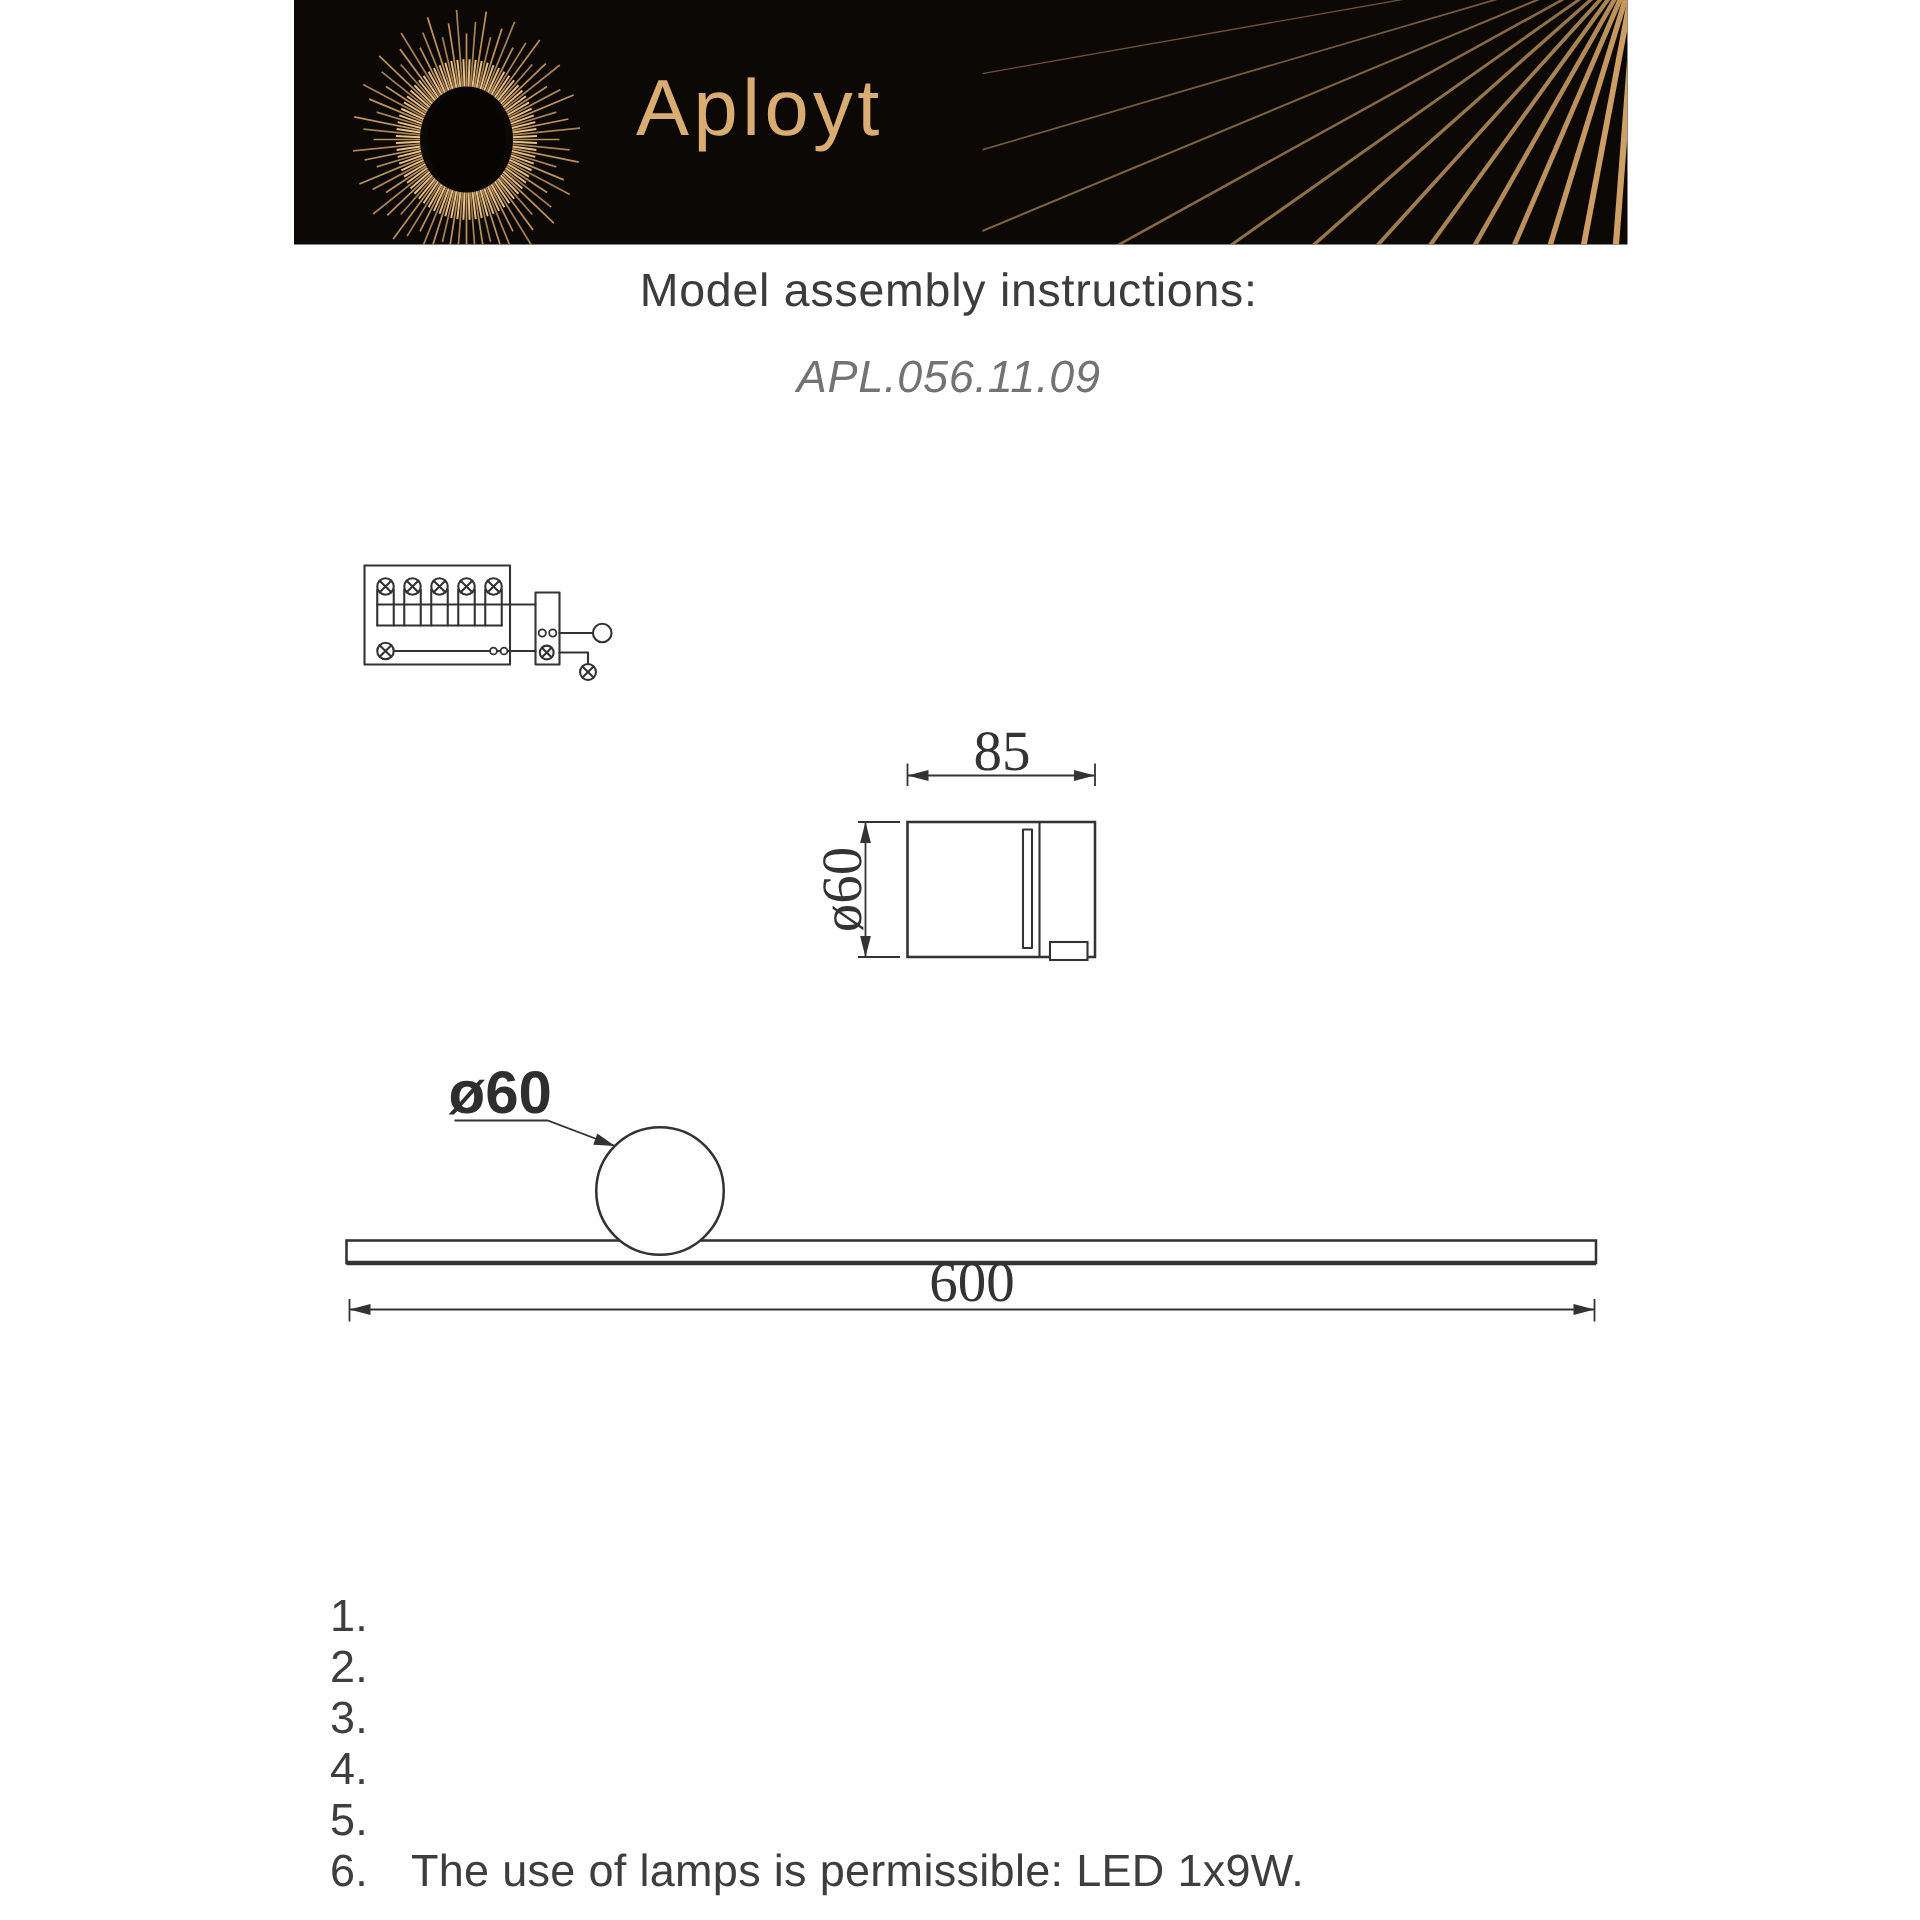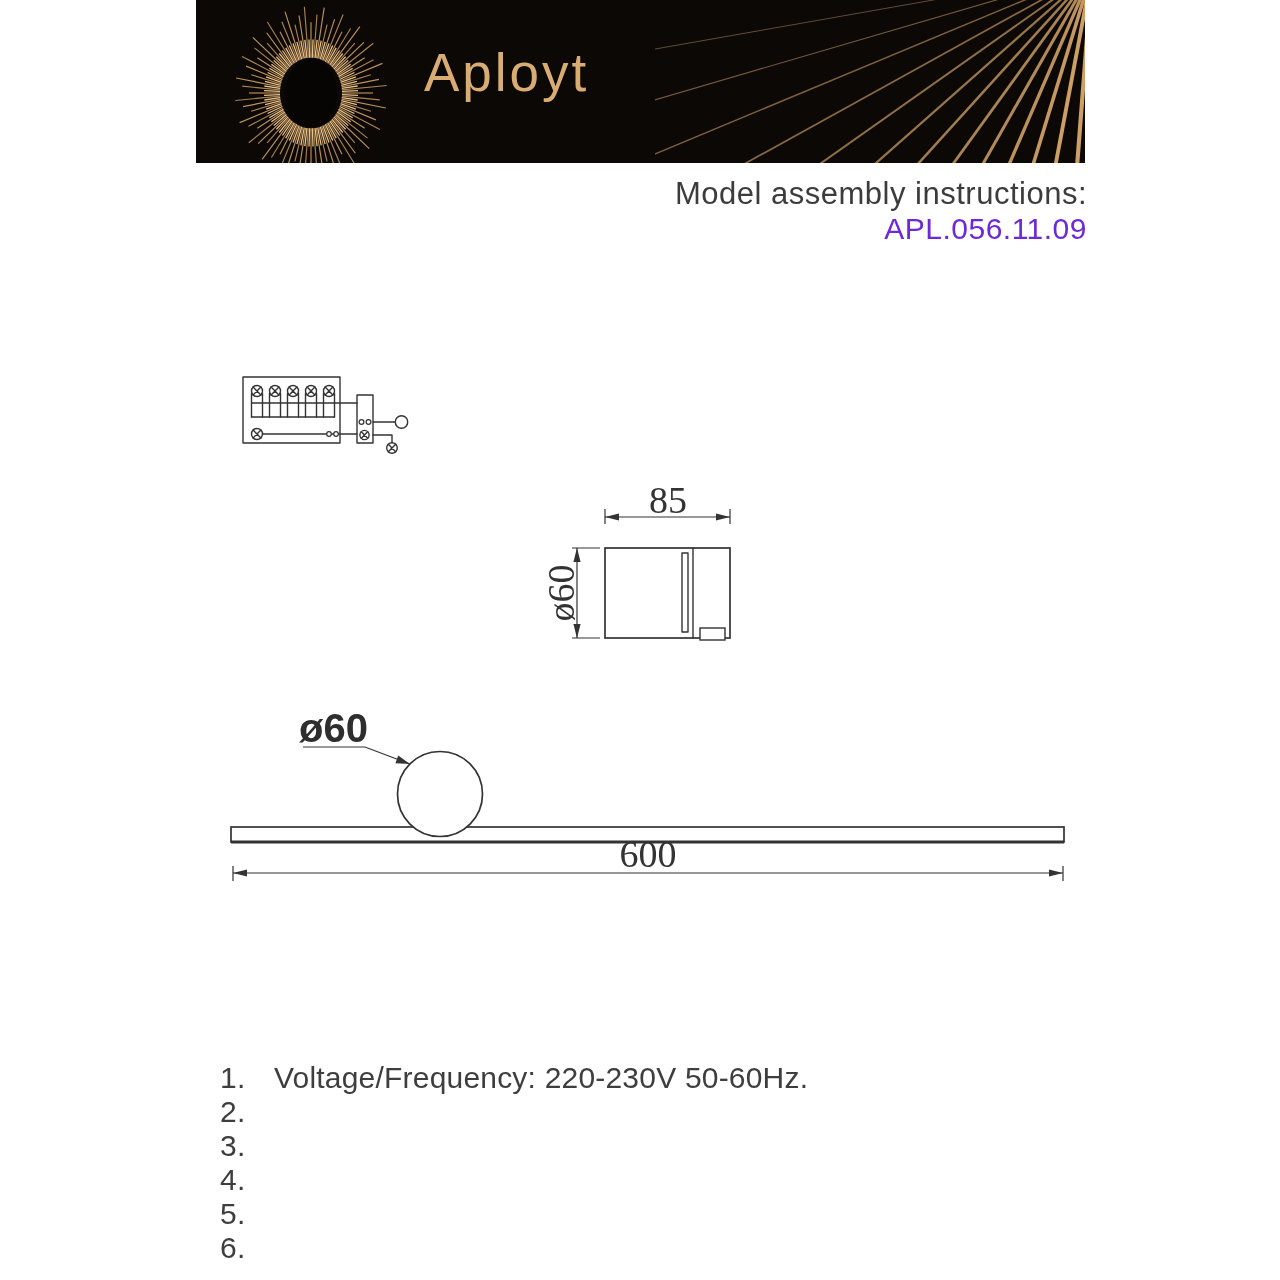--- a/index.html
+++ b/index.html
@@ -7,23 +7,23 @@
         font-family:"Liberation Sans",sans-serif;color:#3e3e3e;padding-left:46px;}
   
   .banner{position:absolute;left:196px;top:0;width:889px;height:163px;
           background:var(--banner,#0b0806);overflow:hidden;}
   .banner svg{position:absolute;overflow:hidden;}
   #sunburst{left:10px;top:0;}
   #fanrays{right:0;top:0;}
   .logo-text{position:absolute;left:228px;top:42px;font-size:53px;font-weight:400;
              letter-spacing:3px;color:var(--gold-text,#d9ac72);}
   
-  .title-block{position:absolute;left:198px;top:176px;width:889px;text-align:right;}
+  .title-block{position:absolute;left:188px;top:176px;width:889px;text-align:center;}
   .title-l1{font-size:31px;letter-spacing:.5px;color:#3c3c3c;}
-  .title-l2{font-size:30px;letter-spacing:.5px;color:#6d28d9;margin-top:0;}
+  .title-l2{font-size:30px;letter-spacing:.5px;color:#737373;margin-top:23px;font-style:italic;}
   
   .tech{position:absolute;}
   #wiring{left:228px;top:358px;}
   #front-view{left:530px;top:470px;}
   #side-view{left:215px;top:685px;}
   .s{stroke:var(--line,#333);fill:none;stroke-width:1.4;stroke-linecap:round;stroke-linejoin:round;}
   .wf{stroke:var(--line,#333);fill:#fff;stroke-width:1.4;}
   .wf2{stroke:var(--line,#333);fill:#fff;stroke-width:1.7;}
   .dot{stroke:var(--line,#333);fill:#fff;stroke-width:1.2;}
   .arw{fill:var(--line,#333);stroke:none;}
@@ -290,32 +290,32 @@
     <path class="thin" d="M18 181 V196 M848 181 V196"></path>
     <line class="thin" x1="18" y1="188" x2="848" y2="188"></line>
     <polygon class="arw" points="18,188 32,184.4 32,191.6"></polygon>
     <polygon class="arw" points="848,188 834,184.4 834,191.6"></polygon>
     <text class="dimS" x="433" y="182" text-anchor="middle">600</text>
   </svg>
 
   <div class="inst">
     <div class="inst-row">
       <span class="inst-num">1.</span>
-      <span class="inst-text">Voltage/Frequency: 220-230V 50-60Hz.</span>
     </div>
     <div class="inst-row">
       <span class="inst-num">2.</span>
     </div>
     <div class="inst-row">
       <span class="inst-num">3.</span>
     </div>
     <div class="inst-row">
       <span class="inst-num">4.</span>
     </div>
     <div class="inst-row">
       <span class="inst-num">5.</span>
     </div>
     <div class="inst-row">
       <span class="inst-num">6.</span>
+      <span class="inst-text">The use of lamps is permissible: LED 1x9W.</span>
     </div>
   </div>
 
 </div>
 
 </body></html>

